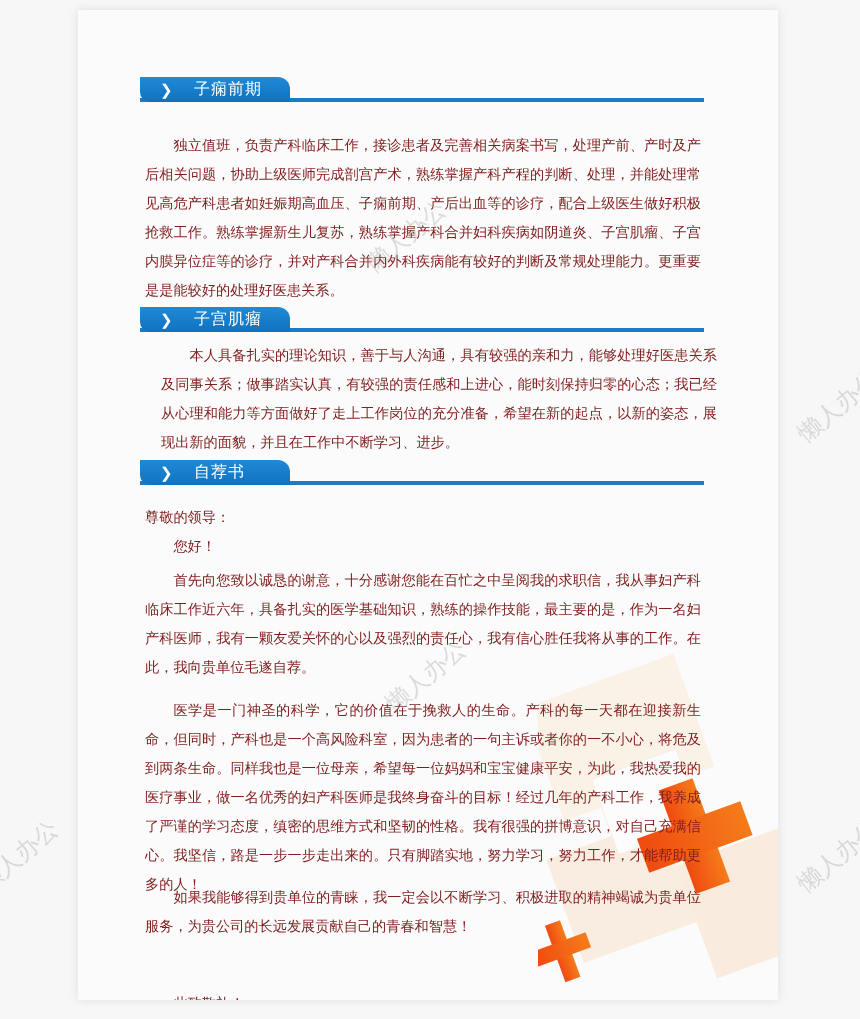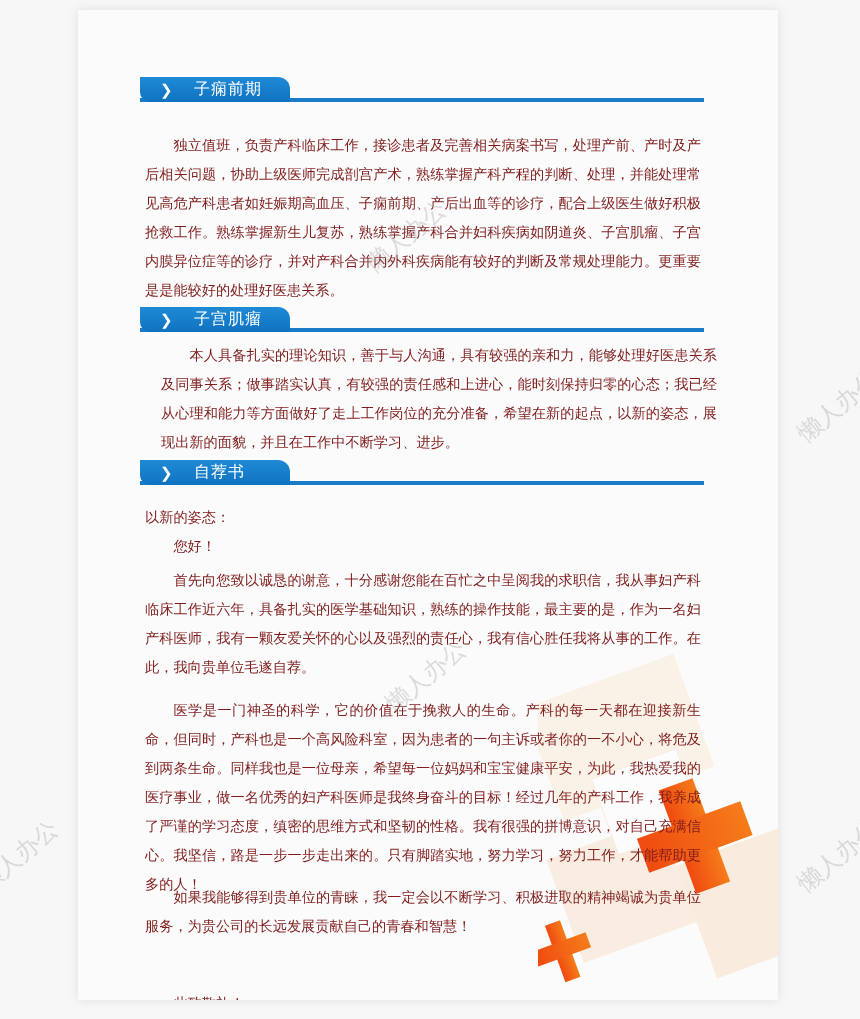--- a/index.html
+++ b/index.html
@@ -89,21 +89,21 @@
   </div>
   <div class="para indent" style="top:331px;margin-left:16px;">本人具备扎实的理论知识，善于与人沟通，具有较强的亲和力，能够处理好医患关系及同事关系；做事踏实认真，有较强的责任感和上进心，能时刻保持归零的心态；我已经从心理和能力等方面做好了走上工作岗位的充分准备，希望在新的起点，以新的姿态，展现出新的面貌，并且在工作中不断学习、进步。</div>
 
   <div class="section-head" style="top:449px;">
     <div class="line"></div>
     <div class="tab">
       <span class="chev">❯</span>
       <span class="title">自荐书</span>
     </div>
   </div>
-  <div class="para" style="top:493px;">以新的姿态：</div>
+  <div class="para" style="top:493px;">尊敬的领导：</div>
   <div class="para indent" style="top:522px;">您好！</div>
   <div class="para indent" style="top:556px;">首先向您致以诚恳的谢意，十分感谢您能在百忙之中呈阅我的求职信，我从事妇产科临床工作近六年，具备扎实的医学基础知识，熟练的操作技能，最主要的是，作为一名妇产科医师，我有一颗友爱关怀的心以及强烈的责任心，我有信心胜任我将从事的工作。在此，我向贵单位毛遂自荐。</div>
   <div class="para indent" style="top:686px;">医学是一门神圣的科学，它的价值在于挽救人的生命。产科的每一天都在迎接新生命，但同时，产科也是一个高风险科室，因为患者的一句主诉或者你的一不小心，将危及到两条生命。同样我也是一位母亲，希望每一位妈妈和宝宝健康平安，为此，我热爱我的医疗事业，做一名优秀的妇产科医师是我终身奋斗的目标！经过几年的产科工作，我养成了严谨的学习态度，缜密的思维方式和坚韧的性格。我有很强的拼博意识，对自己充满信心。我坚信，路是一步一步走出来的。只有脚踏实地，努力学习，努力工作，才能帮助更多的人！</div>
   <div class="para indent" style="top:873px;">如果我能够得到贵单位的青睐，我一定会以不断学习、积极进取的精神竭诚为贵单位服务，为贵公司的长远发展贡献自己的青春和智慧！</div>
   <div class="para indent" style="top:944px;margin-top:35px;">此致敬礼！</div>
 
   <div class="watermark" style="left:280px; top:210px;">懒人办公</div>
   <div class="watermark" style="left:300px; top:650px;">懒人办公</div>
 </div>
 

